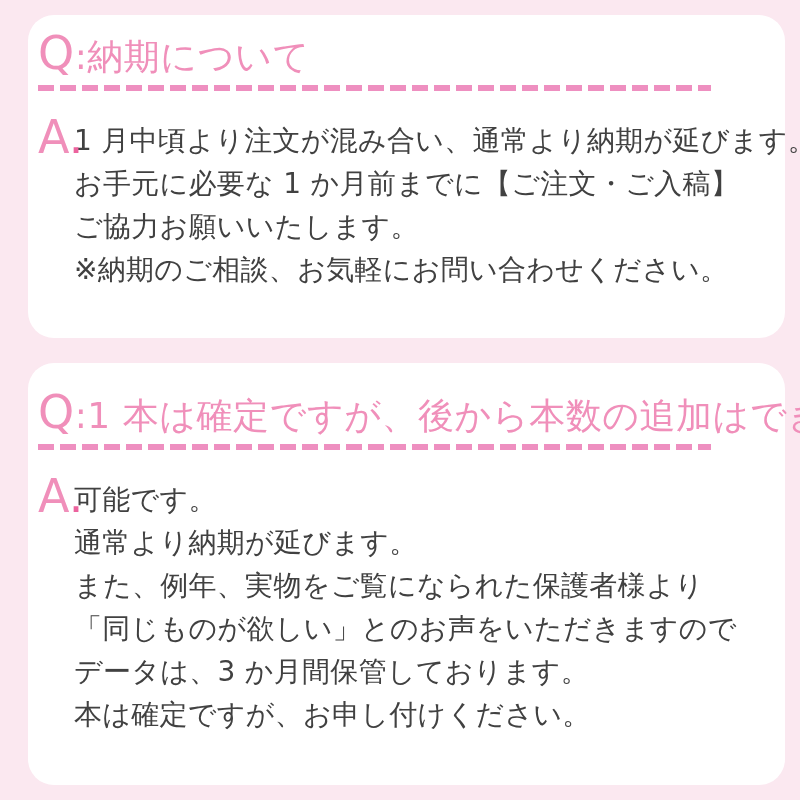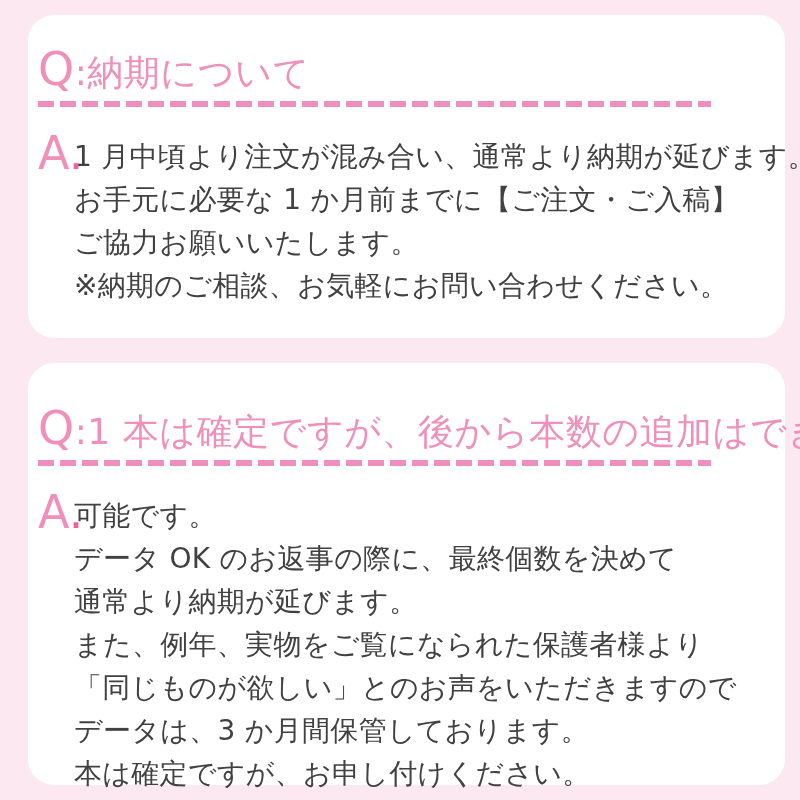--- a/index.html
+++ b/index.html
@@ -14,21 +14,21 @@
   body{
     width:800px;height:800px;
     background:var(--page-bg);
     font-family:"DejaVu Sans","Liberation Sans",sans-serif;
     position:relative;overflow:hidden;
   }
   .card{
     position:absolute;left:28px;width:757px;
     background:var(--card-bg);
     border-radius:26px;
-    padding:16px 10px;box-sizing:border-box;
+    padding:0 10px;box-sizing:border-box;
   }
   #card-1{top:15px;height:323px;}
   #card-2{top:363px;height:422px;}
   .q-heading{
     margin:0;padding-top:13px;
     font-size:36px;line-height:50px;font-weight:500;
     color:var(--pink);
     letter-spacing:0.5px;white-space:nowrap;
   }
   #card-2 .q-heading{padding-top:24px;}
@@ -66,21 +66,20 @@
   </div>
 </section>
 
 <section class="card" id="card-2">
   <h2 class="q-heading"><span class="q-letter">Q</span><span>:1 本は確定ですが、後から本数の追加はできる?</span></h2>
   <div class="dashed-line"></div>
   <div class="answer">
     <span class="a-prefix"><span>A</span><span class="a-dot">.</span></span>
     <div class="answer-lines">
       <p>可能です。</p>
-      <p>データ OK のお返事の際に、最終個数を決めて</p>
       <p>通常より納期が延びます。</p>
       <p>また、例年、実物をご覧になられた保護者様より</p>
       <p>「同じものが欲しい」とのお声をいただきますので</p>
       <p>データは、3 か月間保管しております。</p>
       <p>本は確定ですが、お申し付けください。</p>
     </div>
   </div>
 </section>
 
 </body></html>

